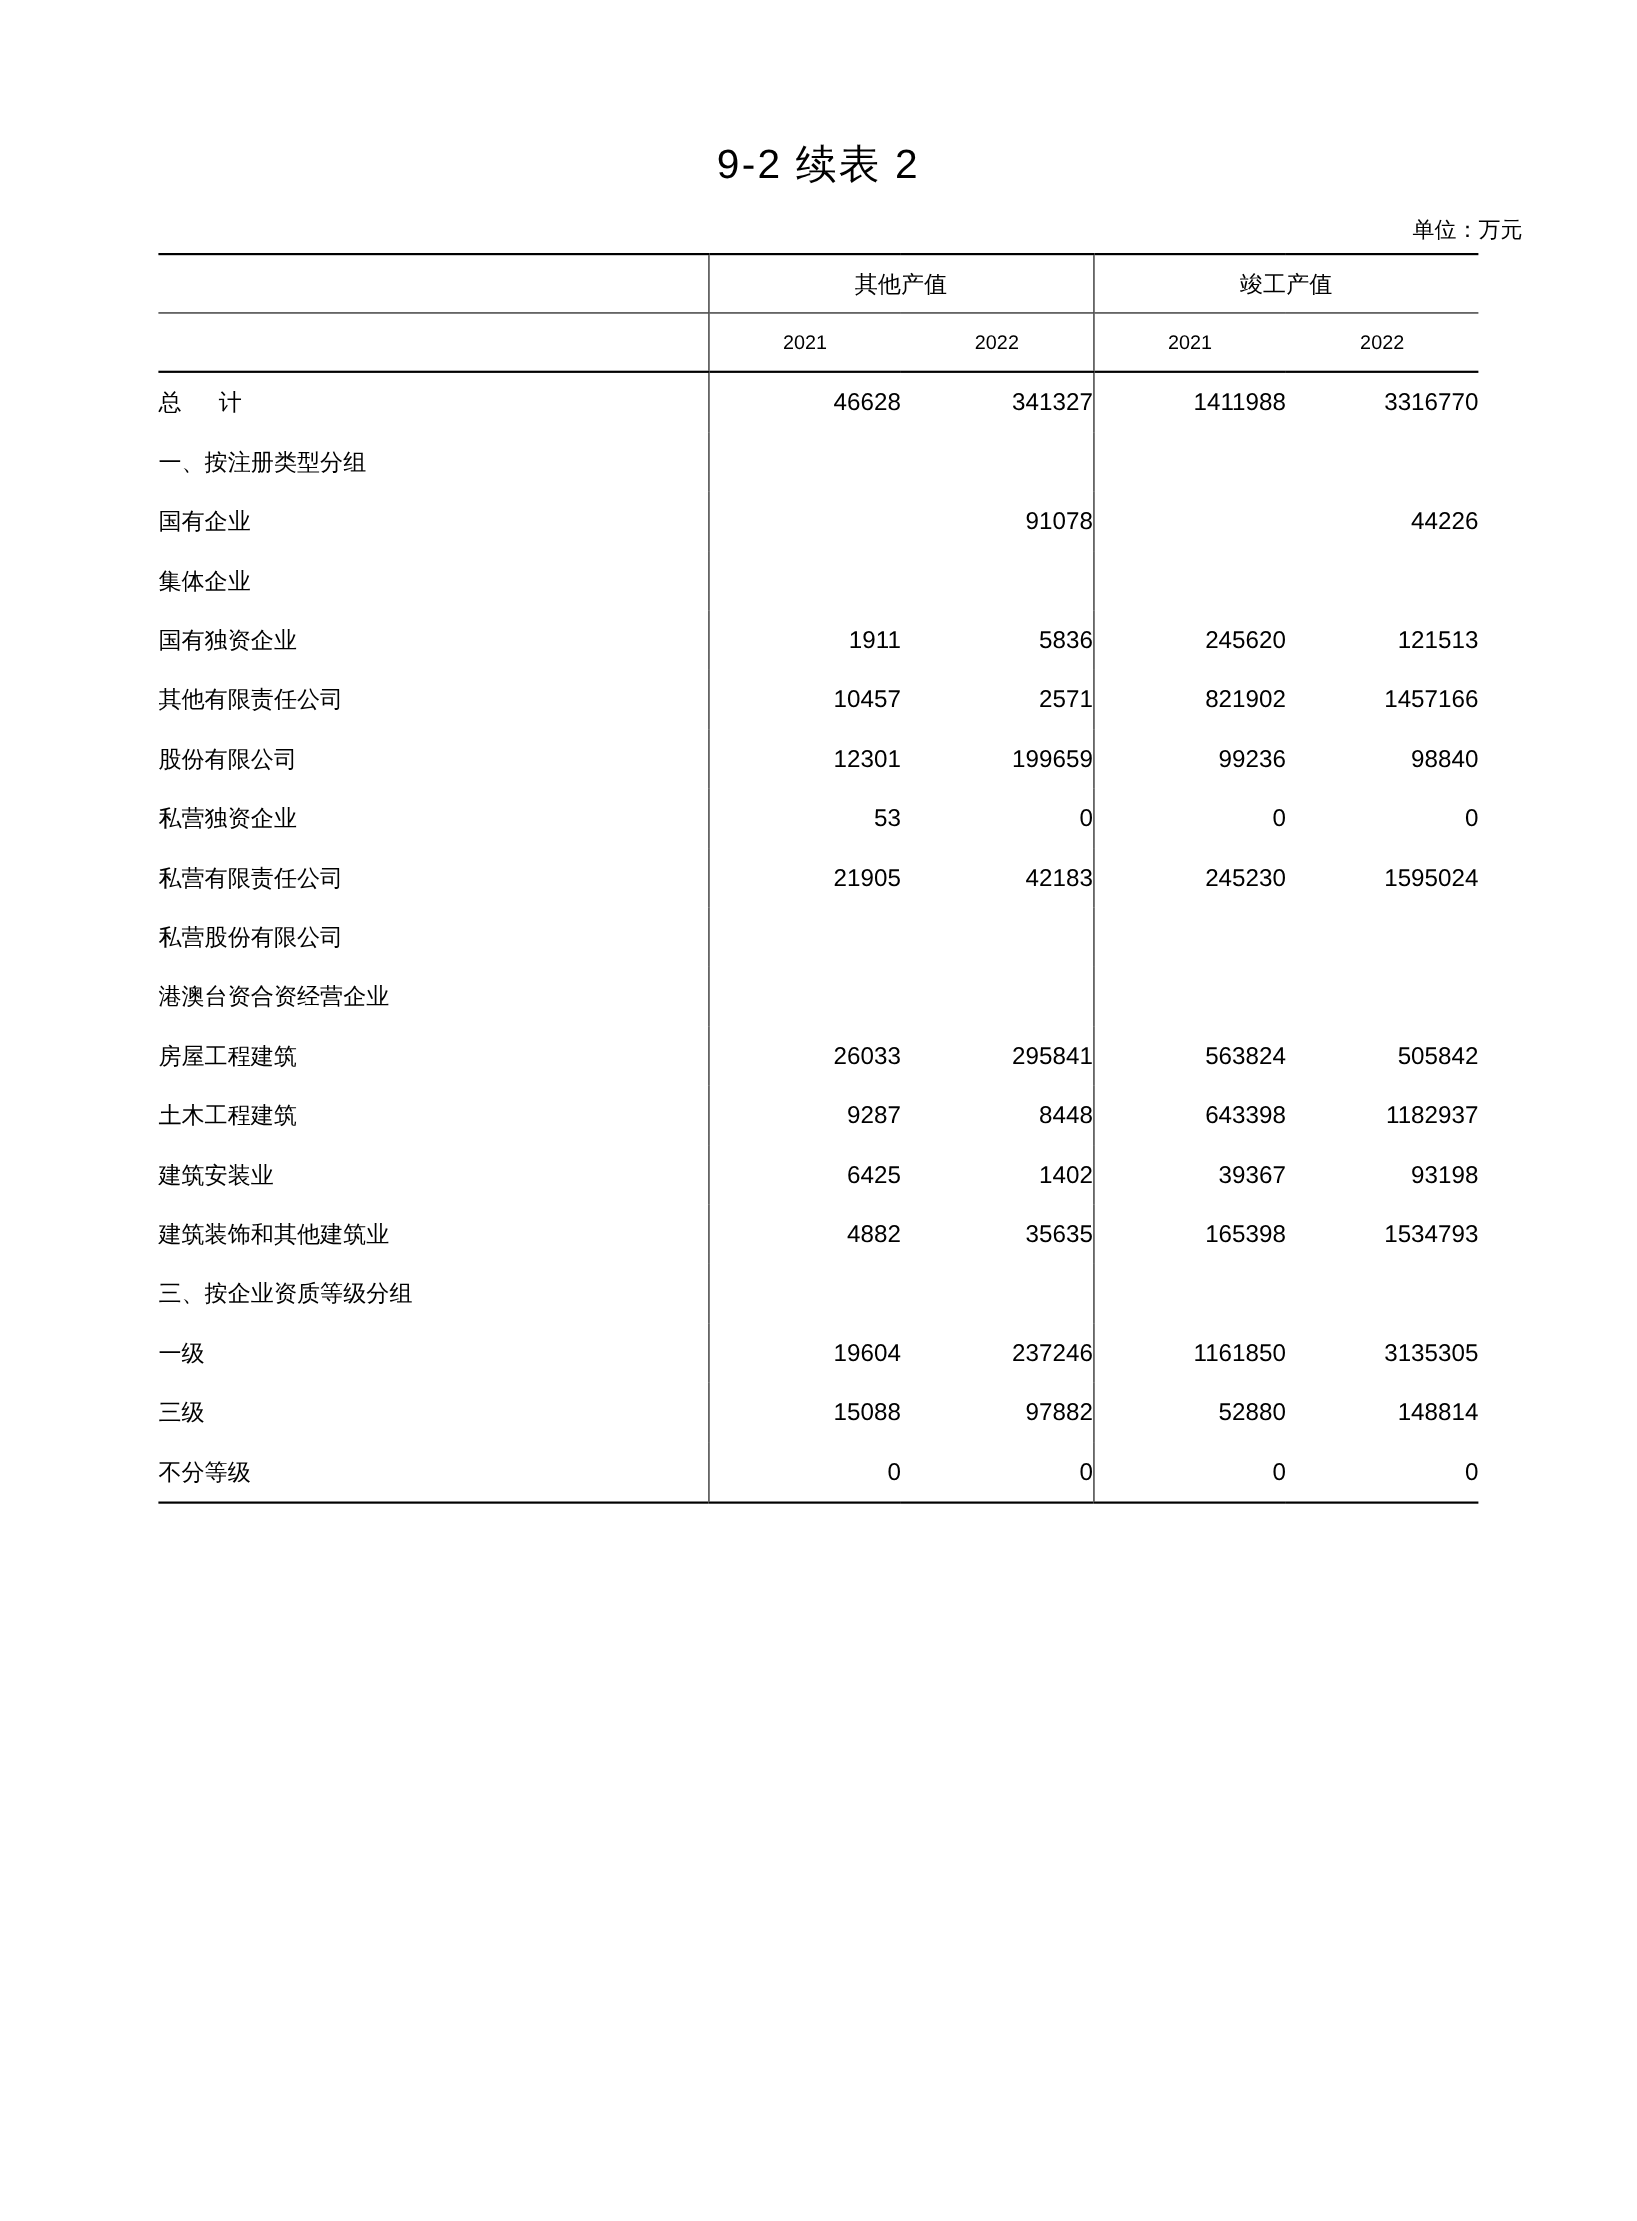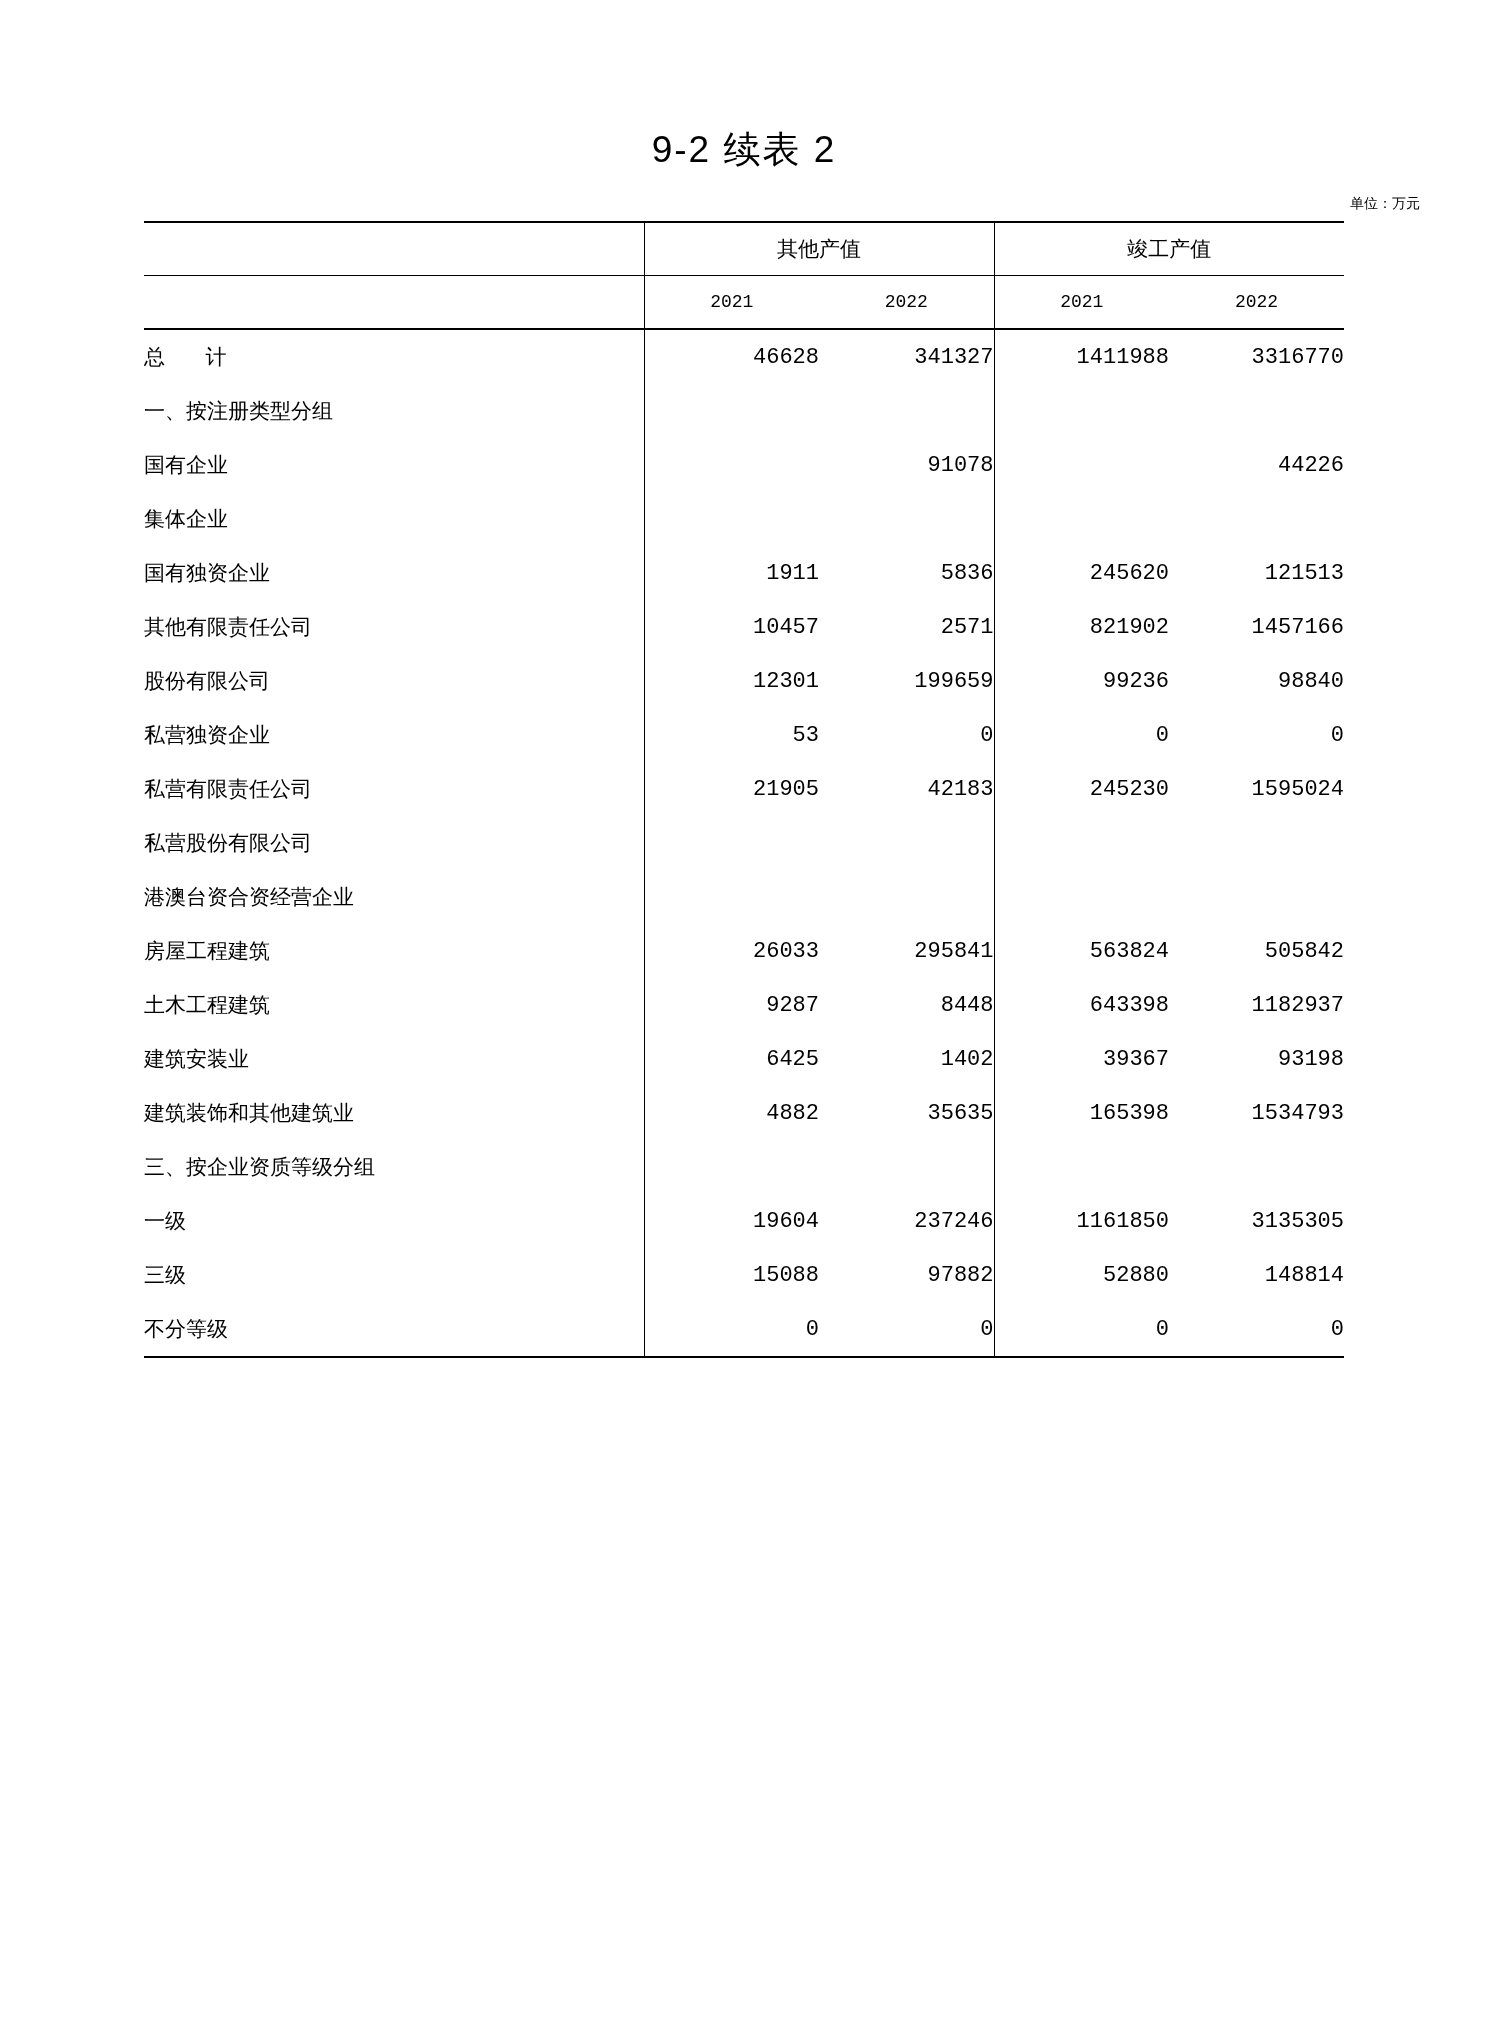--- a/index.html
+++ b/index.html
@@ -24,31 +24,31 @@
   .title {
     text-align: center;
     font-size: 37px;
     font-family: "Liberation Sans", sans-serif;
     letter-spacing: 2px;
     margin-top: 125px;
     font-weight: normal;
   }
   .unit-line {
     text-align: right;
-    font-size: 14px;
+    font-size: 20px;
     font-family: "Liberation Sans", sans-serif;
     margin-top: 20px;
-    padding-right: 68px;
+    padding-right: 104px;
   }
   table.main {
     border-collapse: collapse;
     margin: 8px auto 0 auto;
     width: 1200px;
     table-layout: fixed;
-    font-family: Liberation Mono, monospace;
+    font-family: Liberation Sans, sans-serif;
   }
   table.main col.c0 { width: 500px; }
   table.main col.c1 { width: 175px; }
   table.main col.c2 { width: 175px; }
   table.main col.c3 { width: 175px; }
   table.main col.c4 { width: 175px; }
 
   table.main th, table.main td {
     padding: 0;
     font-weight: normal;

